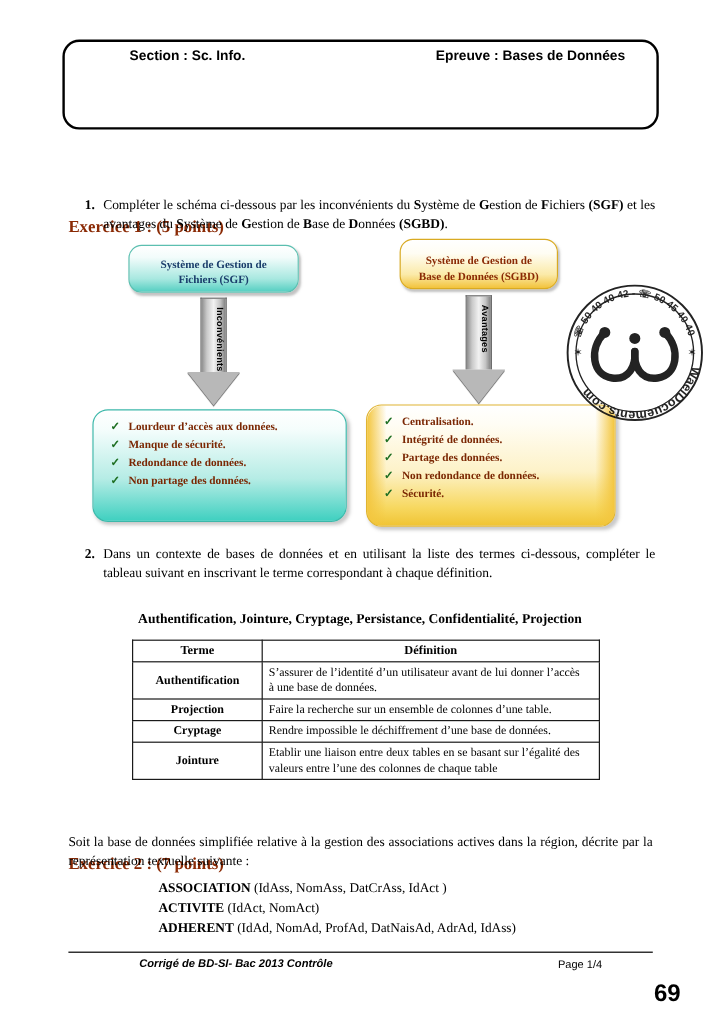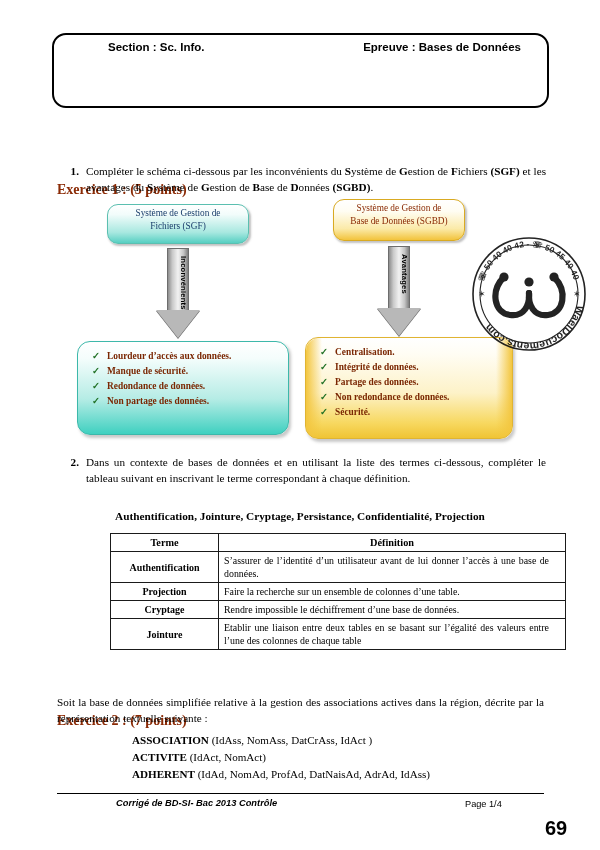--- a/index.html
+++ b/index.html
@@ -97,25 +97,25 @@
   #q2 { left: 66px; top: 455px; width: 480px; }
 
   
   .diagram { position: absolute; left: 0; top: 0; width: 600px; height: 450px; }
 
   .node-box {
     position: absolute;
     border-radius: 11px;
     text-align: center;
     font-family: "Liberation Serif", serif;
-    font-weight: normal;
+    font-weight: bold;
     font-size: 9.3px;
     line-height: 1.38;
     display: flex;
-    align-items: flex-start;
+    align-items: flex-end;
     justify-content: center;
     padding: 2px 0;
   }
   #node-sgf {
     left: 107px; top: 204px; width: 142px; height: 40px;
     border: 1px solid #5bbfb0;
     background: linear-gradient(to bottom, #ffffff 0%, #f2fcfb 25%, #a8e8e0 72%, #56cfc2 100%);
     color: #1a3d6b;
     box-shadow: 1.5px 2px 2px rgba(120,120,120,0.45);
   }
@@ -240,21 +240,21 @@
     text-align: center;
     font-weight: bold;
     font-size: 11.3px;
   }
 
   
   .def-table {
     position: absolute;
     left: 110px;
     top: 533px;
-    width: 456px;
+    width: 390px;
     border-collapse: collapse;
     font-size: 9.9px;
   }
   .def-table th, .def-table td {
     border: 1px solid #1a1a1a;
     padding: 2px 4px;
     vertical-align: middle;
   }
   .def-table th {
     font-weight: bold;

